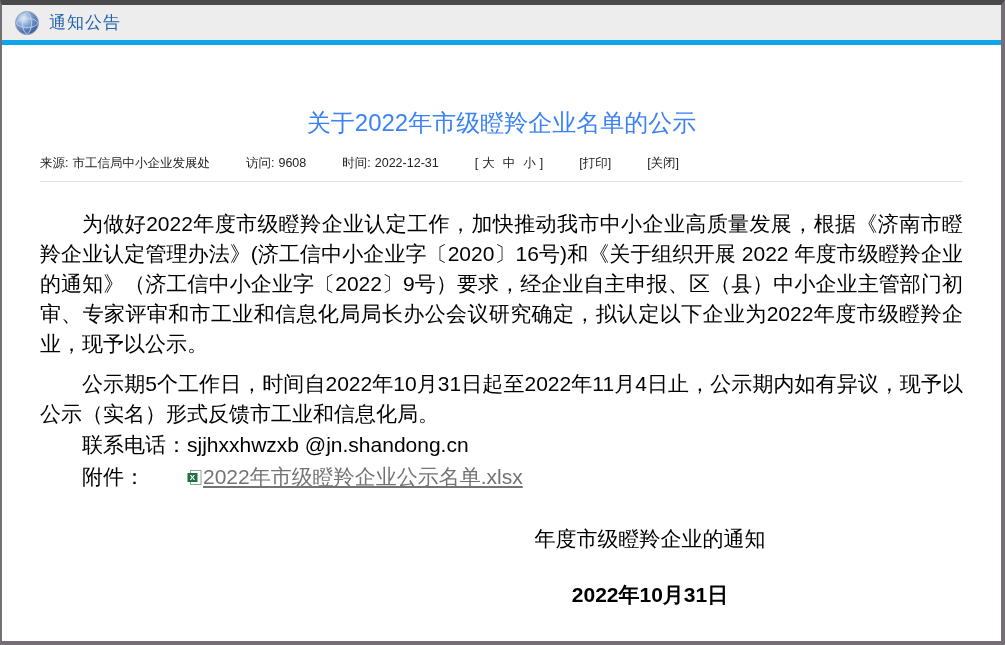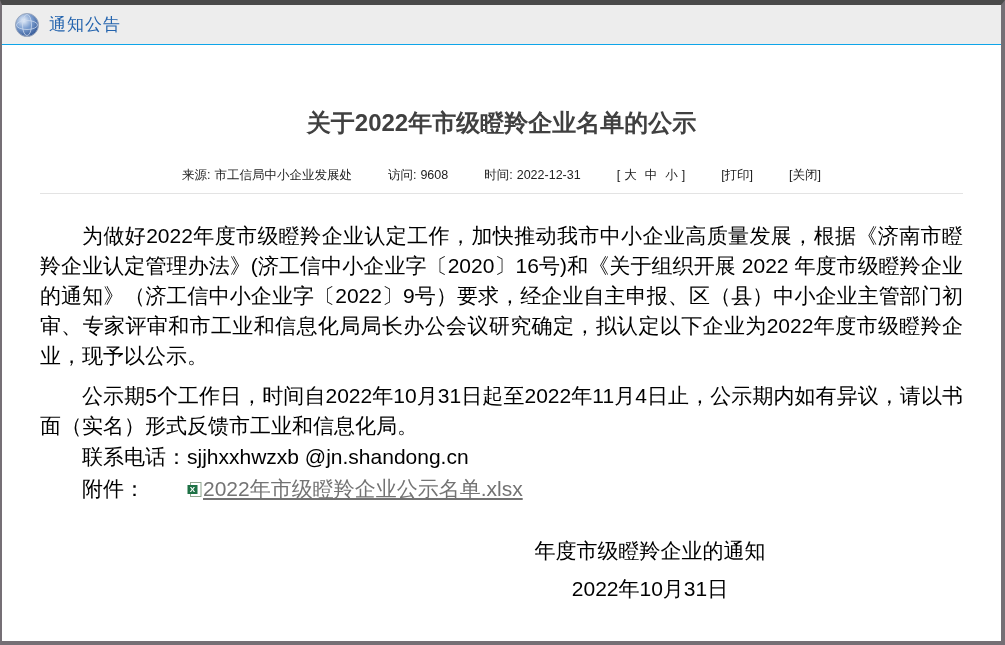--- a/index.html
+++ b/index.html
@@ -16,45 +16,44 @@
     border-top: 5px solid #4a4a4a;
     border-left: 2px solid #756f75;
     border-right: 4px solid #756f75;
     border-bottom: 4px solid #756f75;
     background: #ffffff;
   }
   
   .header-bar {
     height: 40px;
     background: #ededed;
-    border-bottom: 1px solid #0ea5e9;
+    border-bottom: 5px solid #0ea5e9;
     display: flex;
     align-items: center;
     padding-left: 12px;
   }
   .header-bar .globe { width: 26px; height: 26px; margin-right: 9px; flex: 0 0 auto; }
   .header-title {
     font-size: 17px;
     color: #2464ae;
     letter-spacing: 1px;
   }
   
   .main { padding: 0 38px; }
   .article-title {
     margin-top: 62px;
     font-size: 24px;
     line-height: 32px;
-    font-weight: bold;
+    font-weight: normal;
     text-align: center;
-    color: #404040;
+    color: #3b82f6;
   }
   .meta-row {
-    margin-top: 28px;
+    margin-top: 16px;
     display: flex;
-    justify-content: center;
     align-items: center;
     font-size: 12.5px;
     color: #222;
     white-space: nowrap;
   }
   .meta-row > * + * { margin-left: 36px; }
   .meta-group .lbl { margin-right: 4px; }
   .fontsize-ctl span { cursor: pointer; }
   .fontsize-ctl .sz { margin: 0 4px; }
   .meta-btn { cursor: pointer; }
@@ -82,21 +81,21 @@
   .excel-ic { display: inline-block; vertical-align: -1px; margin-right: 1px; }
   
   .sign-block {
     margin-top: 30px;
     margin-left: 400px;
     width: 420px;
     text-align: center;
     font-size: 21px;
     line-height: 30px;
   }
-  .sign-date { margin-top: 8px; }
+  .sign-date { margin-top: 26px; font-weight: bold; }
 </style>
 </head>
 <body>
 
 <div class="page-frame">
 
   <div class="header-bar">
     <span class="globe">
       <svg width="26" height="26" viewBox="0 0 26 26">
         <defs>
@@ -132,21 +131,21 @@
         <span>[</span><span class="sz">大</span><span class="sz">中</span><span class="sz">小</span><span>]</span>
       </span>
       <span class="meta-btn">[打印]</span>
       <span class="meta-btn">[关闭]</span>
     </div>
 
     <hr class="rule">
 
     <div class="body-text">
       <p>为做好2022年度市级瞪羚企业认定工作，加快推动我市中小企业高质量发展，根据《济南市瞪羚企业认定管理办法》(济工信中小企业字〔2020〕16号)和《关于组织开展 2022 年度市级瞪羚企业的通知》（济工信中小企业字〔2022〕9号）要求，经企业自主申报、区（县）中小企业主管部门初审、专家评审和市工业和信息化局局长办公会议研究确定，拟认定以下企业为2022年度市级瞪羚企业，现予以公示。</p>
-      <p style="margin-bottom:0;">公示期5个工作日，时间自2022年10月31日起至2022年11月4日止，公示期内如有异议，请以书面（实名）形式反馈市工业和信息化局。</p>
+      <p style="margin-bottom:0;">公示期5个工作日，时间自2022年10月31日起至2022年11月4日止，公示期内如有异议，现予以公示（实名）形式反馈市工业和信息化局。</p>
       <p class="tight"><span>联系电话：</span><span>sjjhxxhwzxb @jn.shandong.cn</span></p>
       <p class="tight">
         <span>附件：</span><span class="excel-ic"><svg width="15" height="15" viewBox="0 0 15 15">
               <rect x="3.5" y="0.5" width="10.5" height="14" fill="#ffffff" stroke="#8fa58f" stroke-width="1"></rect>
               <rect x="0.5" y="3" width="10" height="9" fill="#1e7145"></rect>
               <text x="5.5" y="10.3" font-size="8" font-weight="bold" fill="#ffffff" text-anchor="middle" font-family="Liberation Sans, sans-serif">X</text>
             </svg></span><a class="attach-link">2022年市级瞪羚企业公示名单.xlsx</a>
       </p>
     </div>
 

